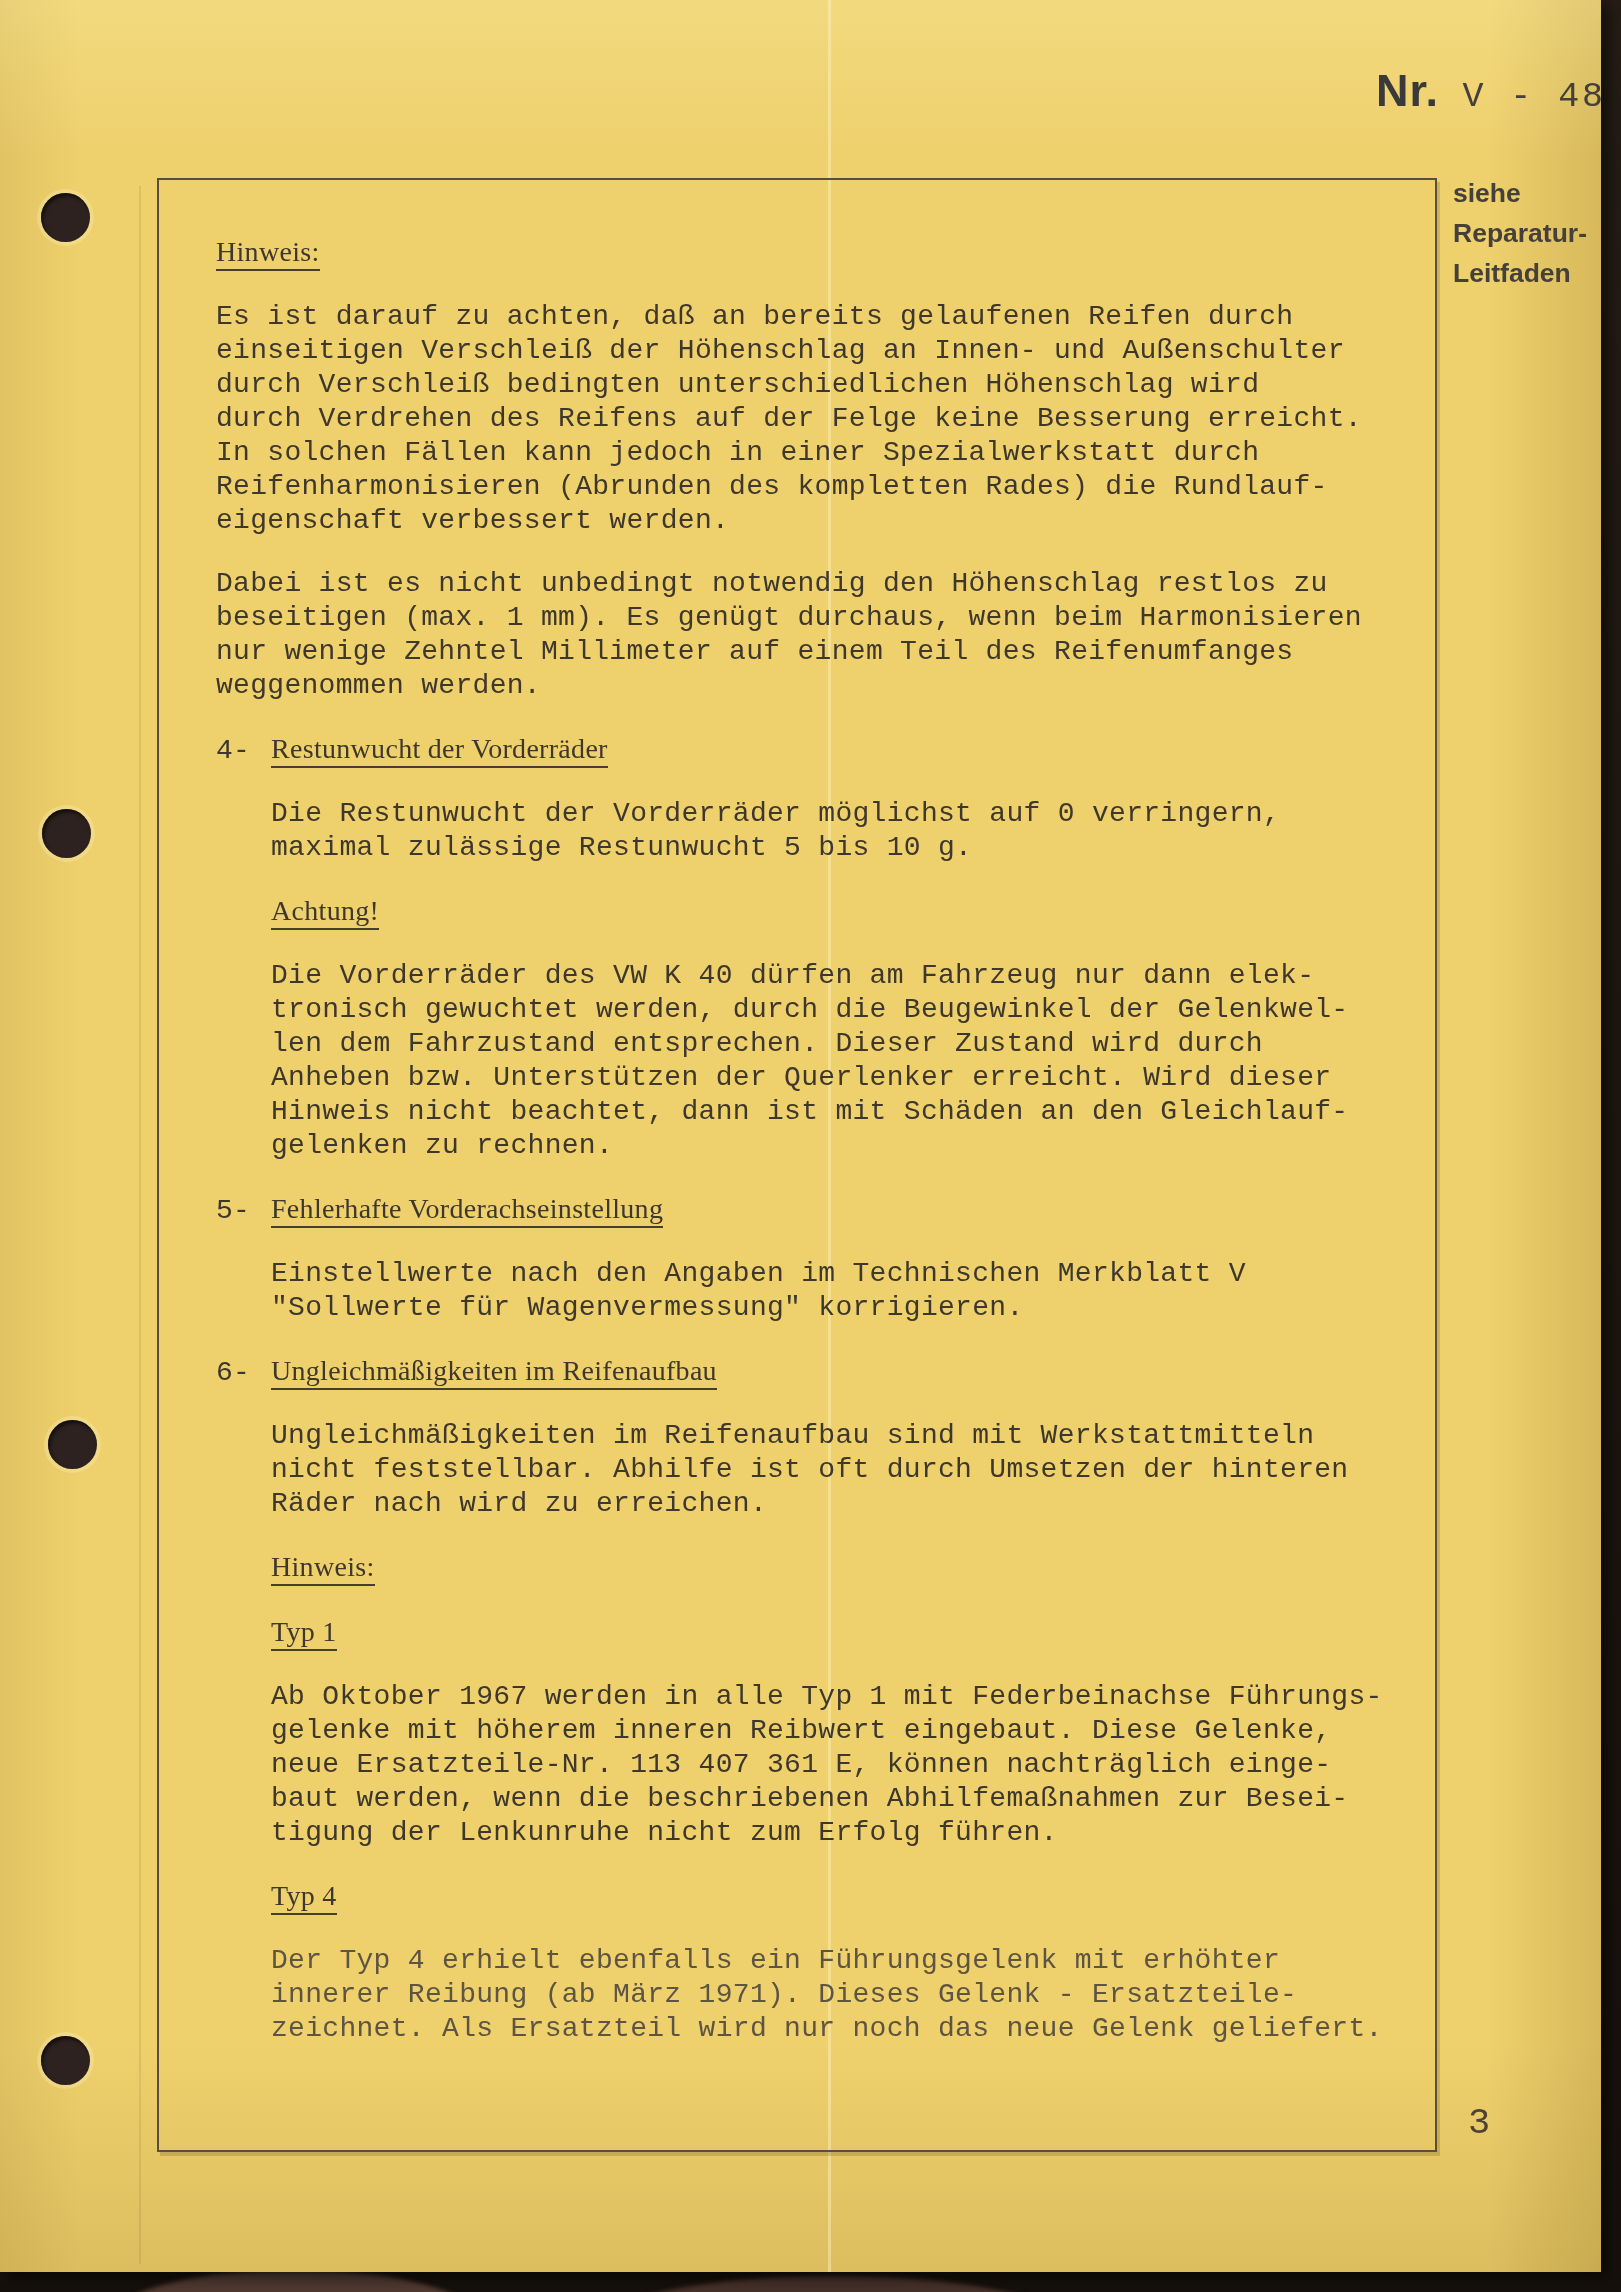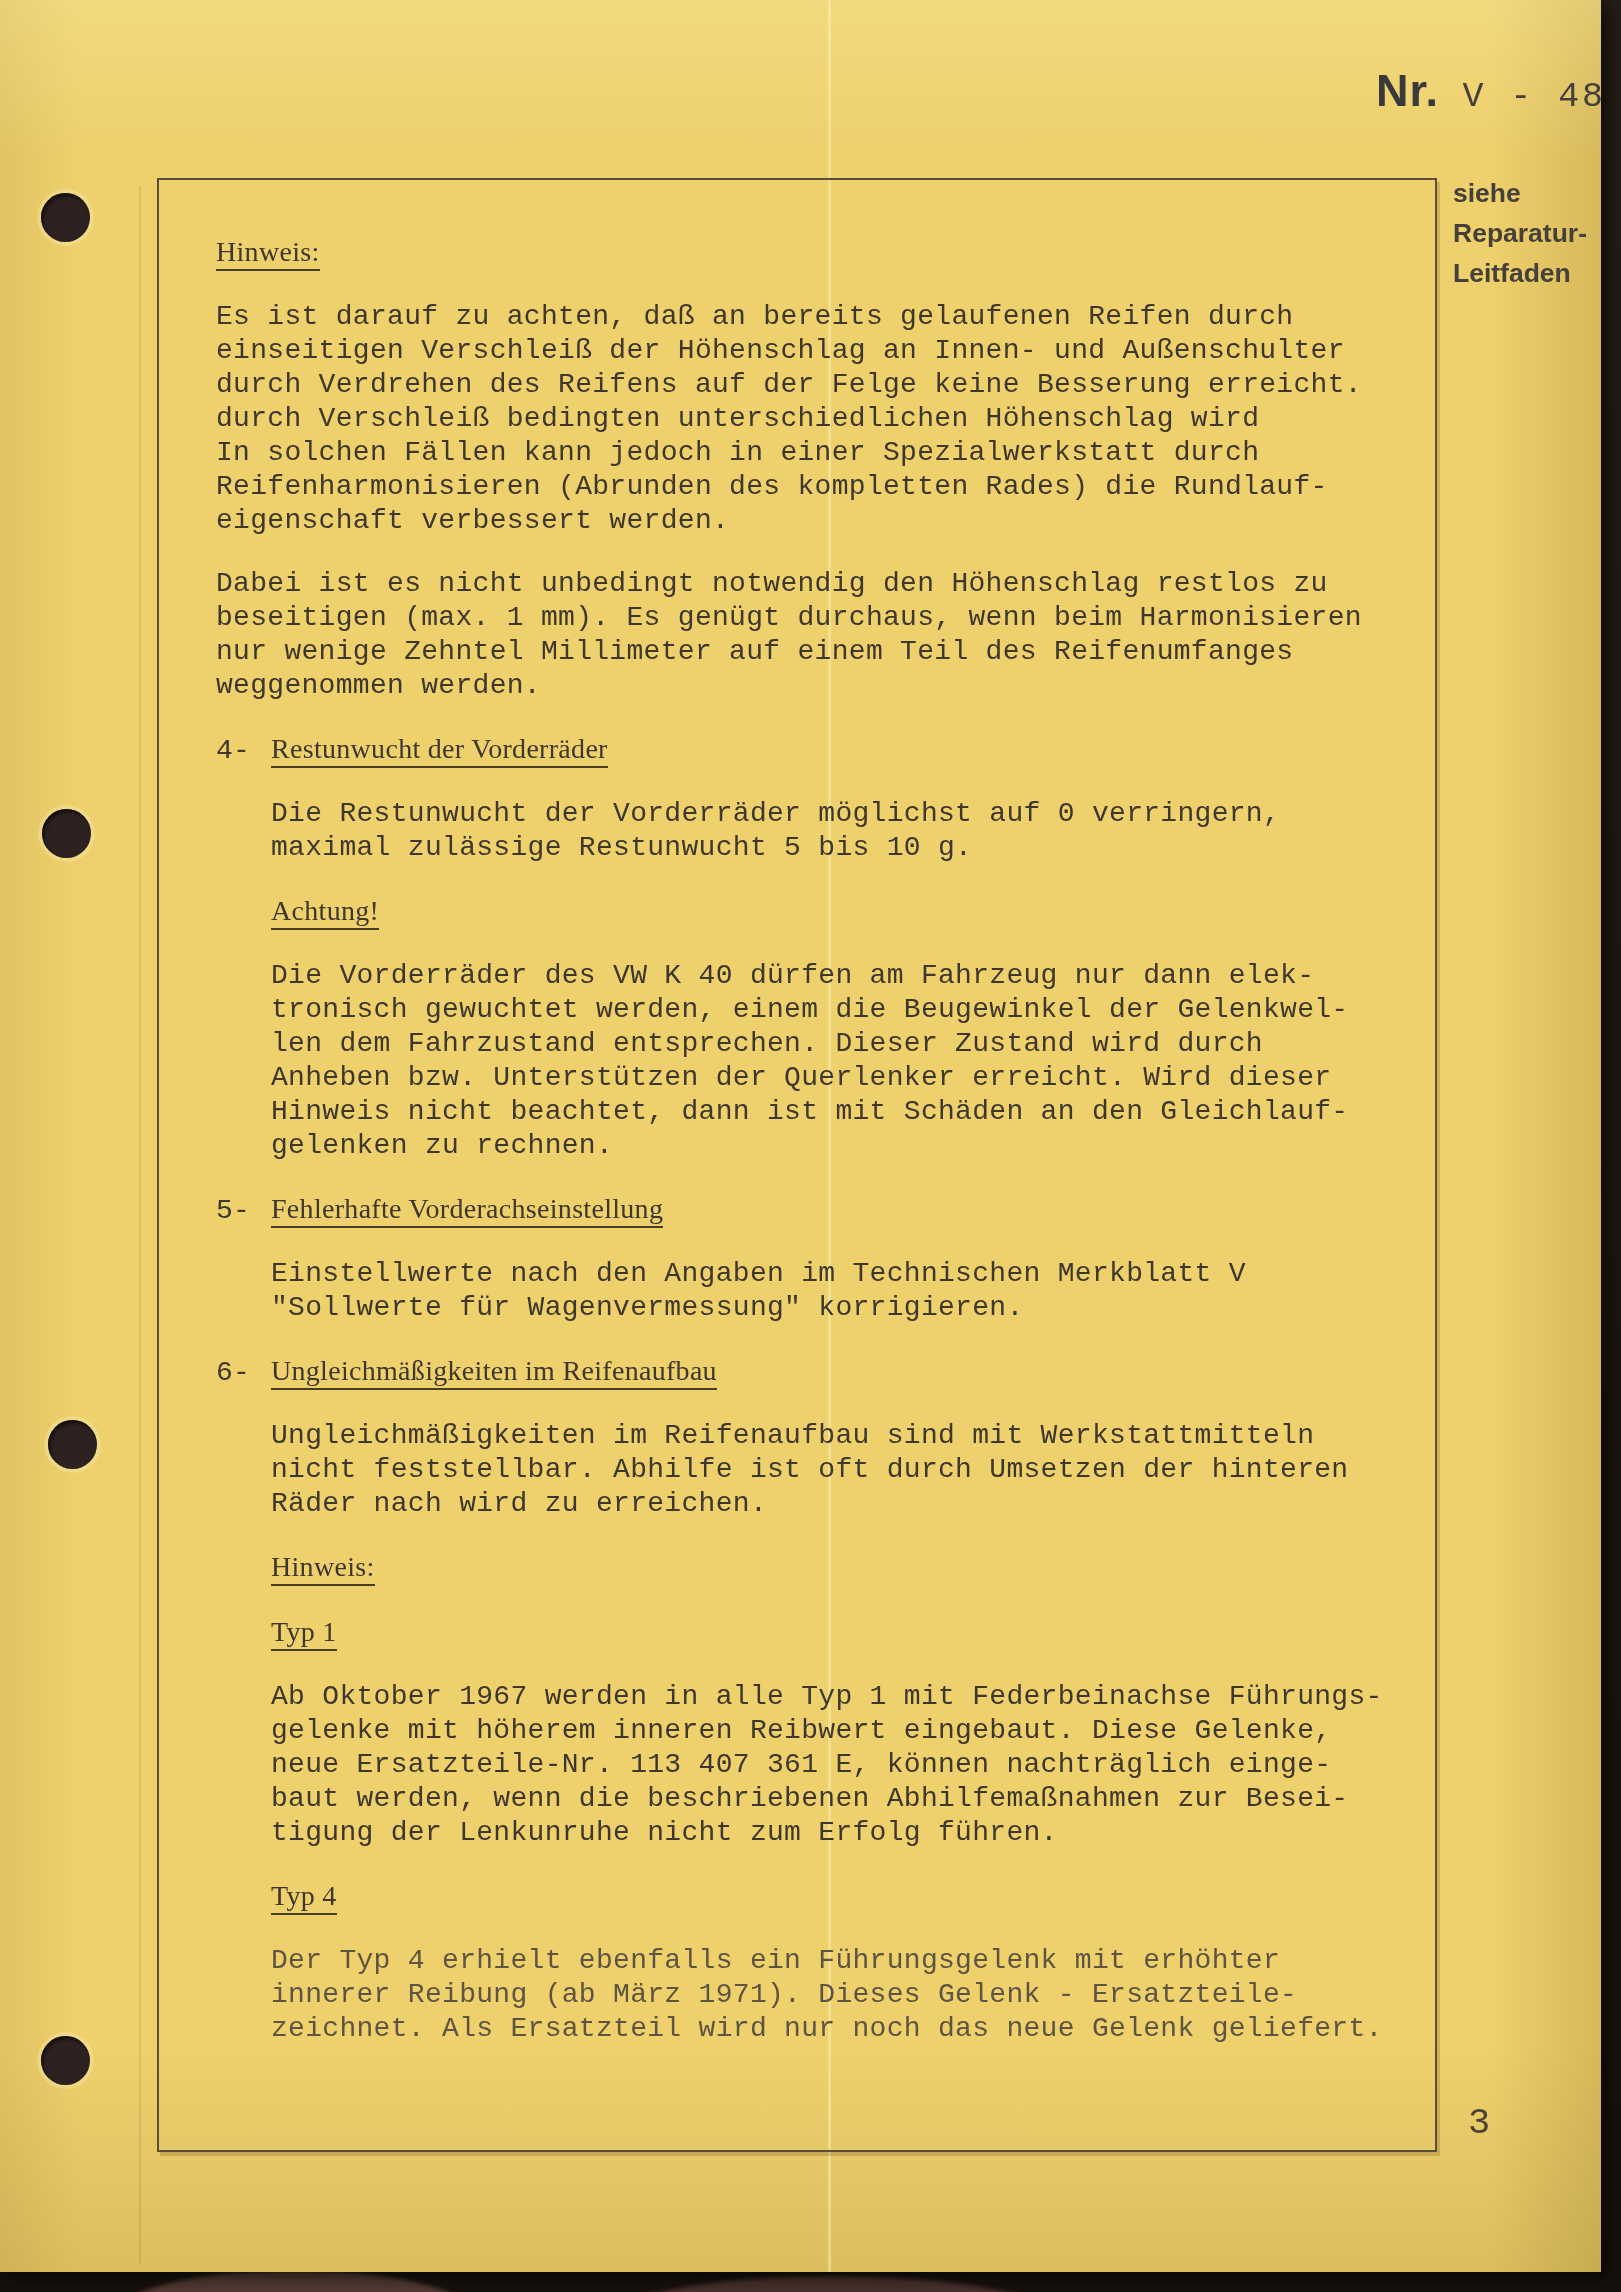--- a/index.html
+++ b/index.html
@@ -83,41 +83,41 @@
       <div>Reparatur-</div>
       <div>Leitfaden</div>
     </div>
 
     <div class="frame">
       <div class="content" id="doc-content">
           <div class="blk"><span class="u">Hinweis:</span></div>
           <div class="blk">
             <div class="line">Es ist darauf zu achten, daß an bereits gelaufenen Reifen durch</div>
             <div class="line">einseitigen Verschleiß der Höhenschlag an Innen- und Außenschulter</div>
+            <div class="line">durch Verschleiß bedingten unterschiedlichen Höhenschlag wird</div>
             <div class="line">durch Verdrehen des Reifens auf der Felge keine Besserung erreicht.</div>
-            <div class="line">durch Verschleiß bedingten unterschiedlichen Höhenschlag wird</div>
             <div class="line">In solchen Fällen kann jedoch in einer Spezialwerkstatt durch</div>
             <div class="line">Reifenharmonisieren (Abrunden des kompletten Rades) die Rundlauf-</div>
             <div class="line">eigenschaft verbessert werden.</div>
           </div>
           <div class="blk">
             <div class="line">Dabei ist es nicht unbedingt notwendig den Höhenschlag restlos zu</div>
             <div class="line">beseitigen (max. 1 mm). Es genügt durchaus, wenn beim Harmonisieren</div>
             <div class="line">nur wenige Zehntel Millimeter auf einem Teil des Reifenumfanges</div>
             <div class="line">weggenommen werden.</div>
           </div>
           <div class="blk"><span class="num">4-</span><span class="u">Restunwucht der Vorderräder</span></div>
           <div class="blk indent">
             <div class="line">Die Restunwucht der Vorderräder möglichst auf 0 verringern,</div>
             <div class="line">maximal zulässige Restunwucht 5 bis 10 g.</div>
           </div>
           <div class="blk indent"><span class="u">Achtung!</span></div>
           <div class="blk indent">
             <div class="line">Die Vorderräder des VW K 40 dürfen am Fahrzeug nur dann elek-</div>
-            <div class="line">tronisch gewuchtet werden, einem die Beugewinkel der Gelenkwel-</div>
+            <div class="line">tronisch gewuchtet werden, durch die Beugewinkel der Gelenkwel-</div>
             <div class="line">len dem Fahrzustand entsprechen. Dieser Zustand wird durch</div>
             <div class="line">Anheben bzw. Unterstützen der Querlenker erreicht. Wird dieser</div>
             <div class="line">Hinweis nicht beachtet, dann ist mit Schäden an den Gleichlauf-</div>
             <div class="line">gelenken zu rechnen.</div>
           </div>
           <div class="blk"><span class="num">5-</span><span class="u">Fehlerhafte Vorderachseinstellung</span></div>
           <div class="blk indent">
             <div class="line">Einstellwerte nach den Angaben im Technischen Merkblatt V</div>
             <div class="line">"Sollwerte für Wagenvermessung" korrigieren.</div>
           </div>

